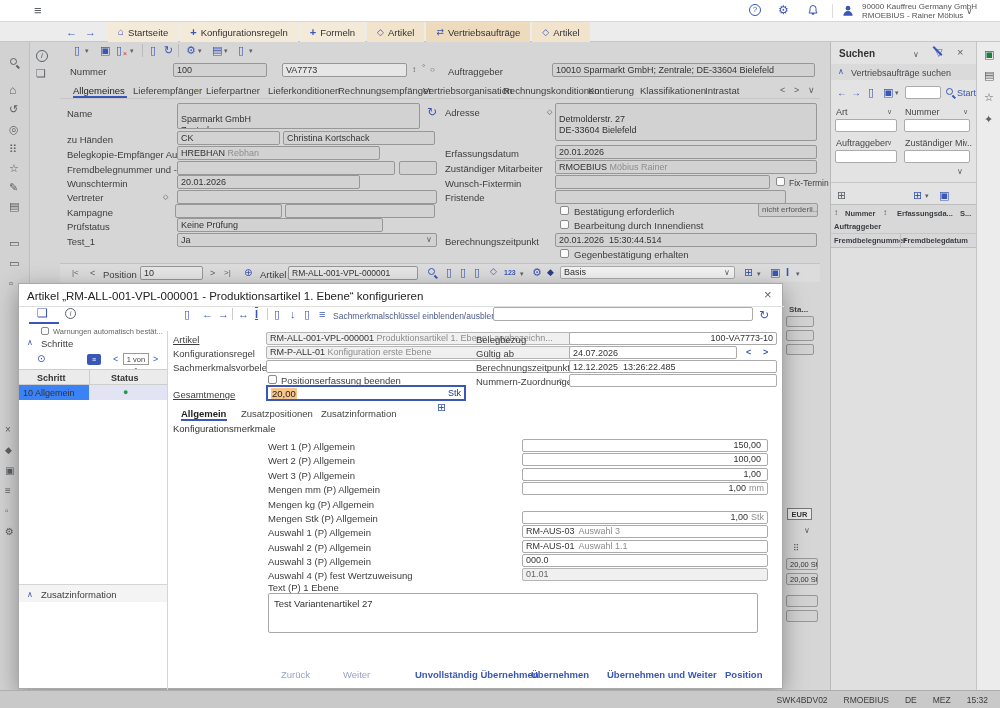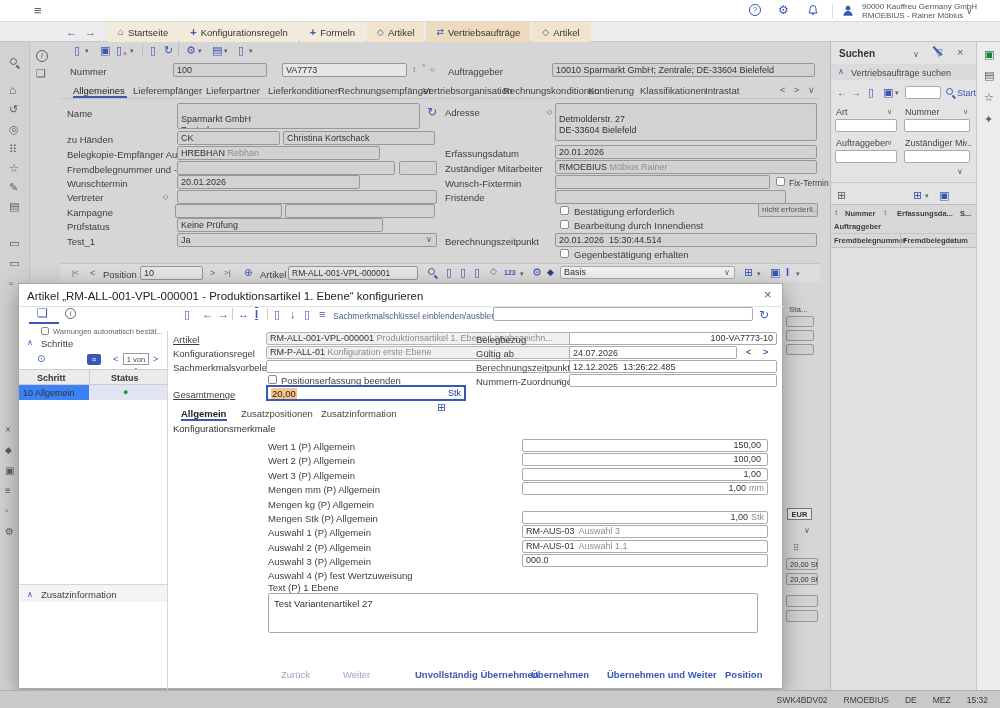--- a/index.html
+++ b/index.html
@@ -255,21 +255,21 @@
     <span class="ic" style="left:487px;top:4px;font-size:9px;color:#27408b">◆</span>
     <div class="wfld" style="left:500px;top:2px;width:175px;background:#f2f2f2"><span>Basis</span></div>
     <span class="icg" style="left:664px;top:5px;font-size:8px">∨</span>
     <span class="ic" style="left:684px;top:3px">⊞</span>
     <span class="icg" style="left:697px;top:6px;font-size:7px">▾</span>
     <span class="ic" style="left:710px;top:3px">▣</span>
     <span class="ic" style="left:726px;top:3px;font-weight:bold">I</span>
     <span class="icg" style="left:736px;top:6px;font-size:7px">▾</span>
   </div>
 
-  <span class="abs" style="left:789px;top:305px;font-size:8px;font-weight:normal;color:#444">Sta...</span>
+  <span class="abs" style="left:789px;top:305px;font-size:8px;font-weight:bold;color:#444">Sta...</span>
   <div class="fld" style="left:786px;top:316px;width:28px;height:11px"></div>
   <div class="fld" style="left:786px;top:330px;width:28px;height:11px"></div>
   <div class="fld" style="left:786px;top:344px;width:28px;height:11px"></div>
   <div class="abs" style="left:787px;top:508px;width:25px;height:12px;border:1px solid #777;background:#e8e8e8;font-size:7.5px;font-weight:bold;color:#333;text-align:center;line-height:11px">EUR</div>
   <span class="icg" style="left:804px;top:527px;font-size:8px">∨</span>
   <span class="icg" style="left:793px;top:544px;font-size:9px">⠿</span>
   <div class="fld" style="left:786px;top:558px;width:32px;height:12px;font-size:7.5px;text-align:right">20,00 Stk</div>
   <div class="fld" style="left:786px;top:573px;width:32px;height:12px;font-size:7.5px;text-align:right">20,00 Stk</div>
   <div class="fld" style="left:786px;top:595px;width:32px;height:12px"></div>
   <div class="fld" style="left:786px;top:610px;width:32px;height:12px"></div>
@@ -441,20 +441,21 @@
     <span class="dlbl" style="left:249px;top:215px">Mengen kg (P) Allgemein</span>
     <span class="dlbl" style="left:249px;top:229px">Mengen Stk (P) Allgemein</span>
     <div class="wfld mrow" style="left:503px;top:227px;width:246px"><span>1,00</span><span class="munit dim">Stk</span></div>
     <span class="dlbl" style="left:249px;top:243px">Auswahl 1 (P) Allgemein</span>
     <div class="wfld" style="left:503px;top:241px;width:246px"><span>RM-AUS-03</span><span class="mdesc dim">Auswahl 3</span></div>
     <span class="dlbl" style="left:249px;top:258px">Auswahl 2 (P) Allgemein</span>
     <div class="wfld" style="left:503px;top:256px;width:246px"><span>RM-AUS-01</span><span class="mdesc dim">Auswahl 1.1</span></div>
     <span class="dlbl" style="left:249px;top:272px">Auswahl 3 (P) Allgemein</span>
     <div class="wfld" style="left:503px;top:270px;width:246px"><span>000.0</span></div>
     <span class="dlbl" style="left:249px;top:286px">Auswahl 4 (P) fest Wertzuweisung</span>
+    <div class="gfld" style="left:503px;top:284px;width:246px;color:#666"><span>01.01</span></div>
 
     <span class="dlbl" style="left:249px;top:298px">Text (P) 1 Ebene</span>
     <div class="abs" style="left:249px;top:309px;width:490px;height:40px;background:#fff;border:1px solid #a8a8a8;border-radius:2px">
       <span class="abs" style="left:5px;top:4px;font-size:9.5px;color:#333">Test Variantenartikel 27</span>
     </div>
 
     <span class="btn-link btn-dis" style="left:262px;top:385px">Zurück</span>
     <span class="btn-link btn-dis" style="left:324px;top:385px">Weiter</span>
     <span class="btn-link" style="left:396px;top:385px">Unvollständig Übernehmen</span>
     <span class="btn-link" style="left:512px;top:385px">Übernehmen</span>

